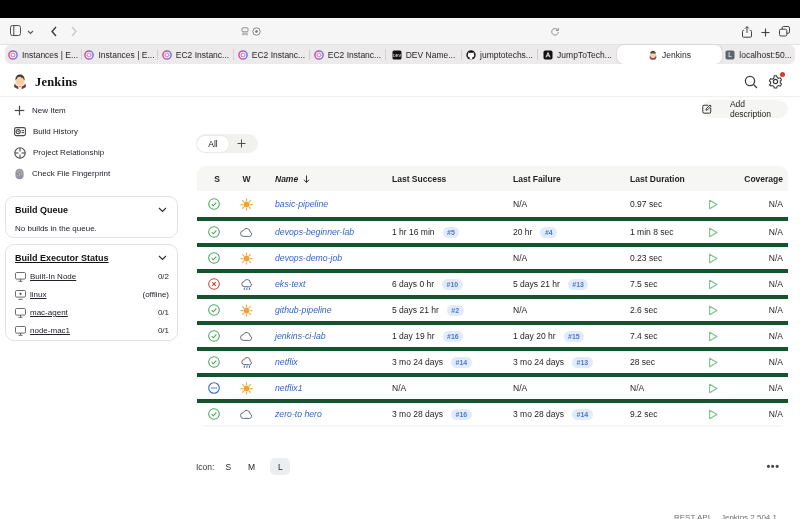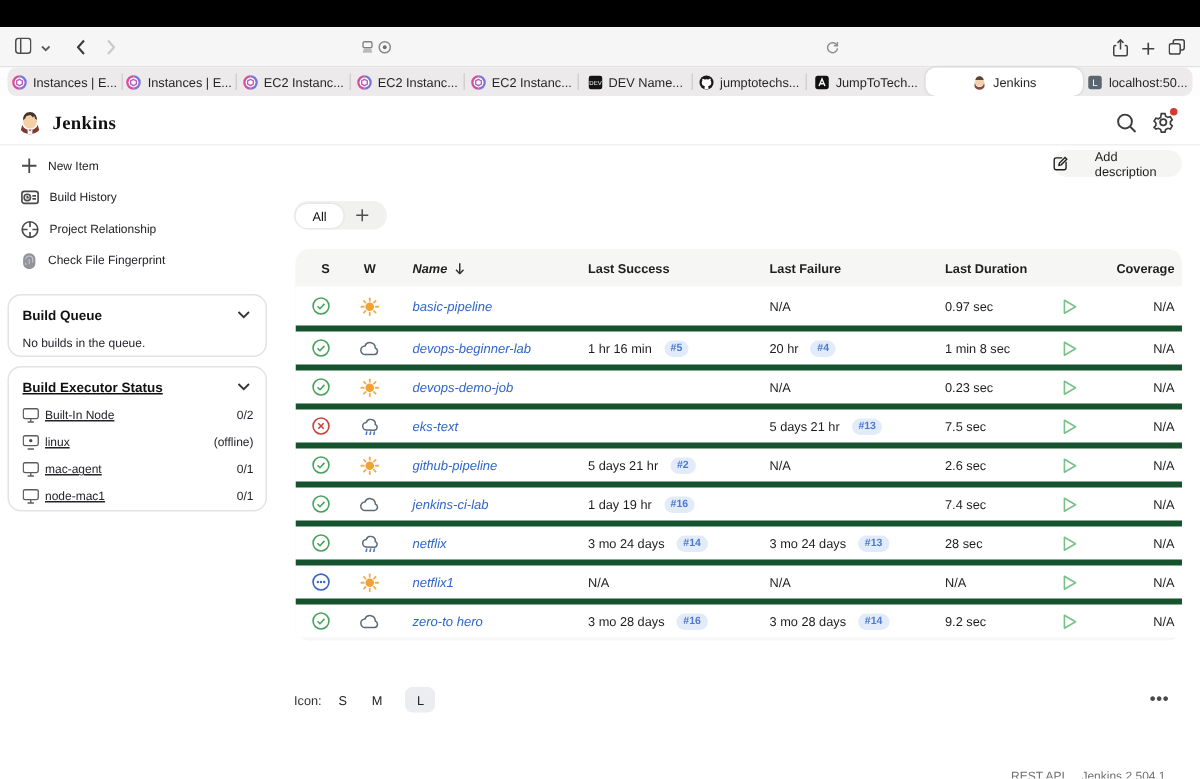--- a/index.html
+++ b/index.html
@@ -451,20 +451,21 @@
               </svg>
             </div>
         <div class="cell c-w">
               <svg width="12" height="11" viewBox="0 0 12 11">
                 <use href="#i-rain"></use>
               </svg>
             </div>
         <div class="cell c-name">
               <span class="joblink">eks-text</span>
             </div>
+        <div class="cell c-ls">6 days 0 hr<span class="badge">#10</span></div>
         <div class="cell c-lf">5 days 21 hr<span class="badge">#13</span></div>
         <div class="cell c-ld">7.5 sec</div>
         <div class="cell c-run">
               <svg width="10" height="11" viewBox="0 0 10 11">
                 <use href="#i-play"></use>
               </svg>
             </div>
         <div class="cell c-cov">N/A</div>
       </div>
       <div class="trow">
@@ -499,20 +500,21 @@
             </div>
         <div class="cell c-w">
               <svg width="13" height="11" viewBox="0 0 13 11">
                 <use href="#i-cloud"></use>
               </svg>
             </div>
         <div class="cell c-name">
               <span class="joblink">jenkins-ci-lab</span>
             </div>
         <div class="cell c-ls">1 day 19 hr<span class="badge">#16</span></div>
+        <div class="cell c-lf">1 day 20 hr<span class="badge">#15</span></div>
         <div class="cell c-ld">7.4 sec</div>
         <div class="cell c-run">
               <svg width="10" height="11" viewBox="0 0 10 11">
                 <use href="#i-play"></use>
               </svg>
             </div>
         <div class="cell c-cov">N/A</div>
       </div>
       <div class="trow">
         <div class="cell c-s">

